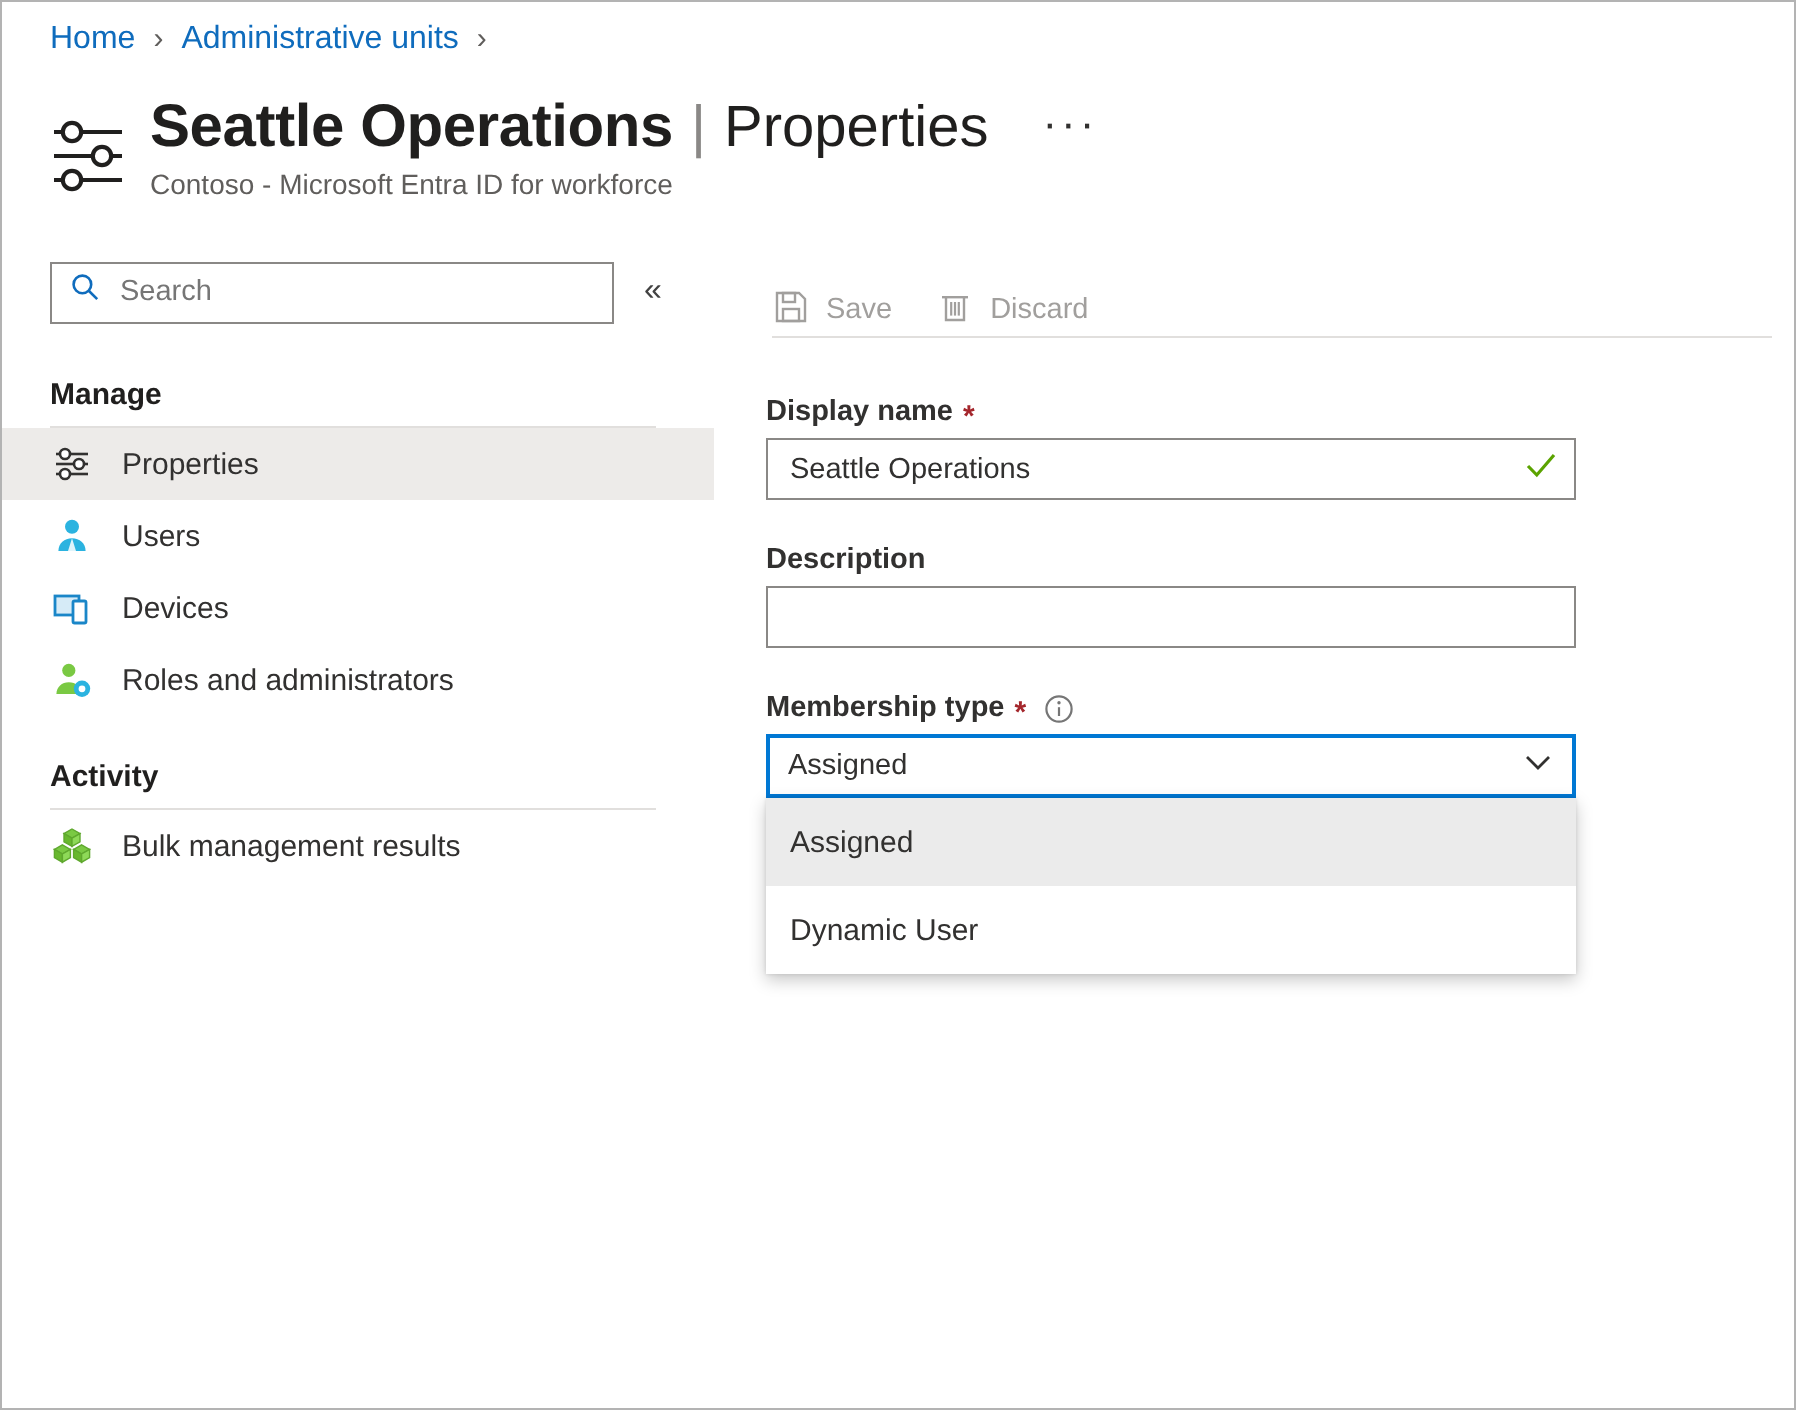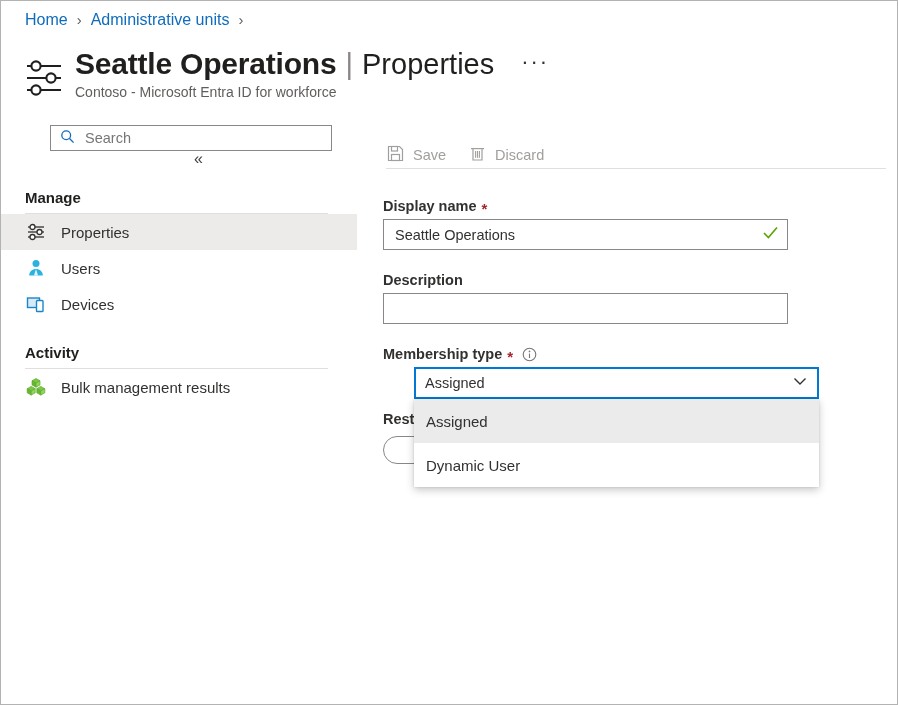--- a/index.html
+++ b/index.html
@@ -95,21 +95,20 @@
     position: absolute;
     left: 0; top: 124px;
     width: 356px;
     height: 580px;
     background: #ffffff;
   }
   #search-row {
     display: flex; align-items: center;
     padding-left: 24px;
     height: 42px;
-    flex-direction: column;
   }
   #search-box {
     width: 282px; height: 31px;
     border: 1px solid #8a8886;
     background: #fff;
     display: flex; align-items: center;
     padding-left: 9px;
   }
   #search-box svg { flex: none; }
   #search-input {
@@ -225,21 +224,21 @@
   .text-field input {
     border: none; outline: none;
     flex: 1;
     font-family: inherit;
     font-size: 14.5px;
     color: #323130;
     background: transparent;
   }
 
   
-  #select-wrap { position: relative; width: 332px; margin-left: 31px; }
+  #select-wrap { position: relative; width: 332px; }
   #membership-select {
     width: 405px; height: 32px;
     border: 2px solid #0078d4;
     background: #fff;
     display: flex; align-items: center;
     padding: 0 9px 0 9px;
     cursor: pointer;
   }
   #membership-select .sel-value {
     flex: 1;
@@ -377,20 +376,31 @@
     <div class="nav-item">
       <span class="nav-icon">
         <svg width="20" height="20" viewBox="0 0 20 20">
           <rect x="1.5" y="4" width="12" height="9.5" fill="#d6ebf7" stroke="#1a86c8" stroke-width="1.4"></rect>
           <rect x="10.5" y="6.5" width="6.5" height="11" rx="0.8" fill="#ffffff" stroke="#1a86c8" stroke-width="1.4"></rect>
         </svg>
       </span>
       <span class="nav-label">Devices</span>
     </div>
 
+    <div class="nav-item">
+      <span class="nav-icon">
+        <svg width="20" height="20" viewBox="0 0 20 20">
+          <circle cx="8.4" cy="5.2" r="3.3" fill="#7ac943"></circle>
+          <path d="M2.2 17c0-3.6 2.8-5.9 6.2-5.9s6.2 2.3 6.2 5.9z" fill="#7ac943"></path>
+          <circle cx="15" cy="14.4" r="4.1" fill="#2bb3e0"></circle>
+          <circle cx="15" cy="14.4" r="1.7" fill="#ffffff"></circle>
+        </svg>
+      </span>
+      <span class="nav-label">Roles and administrators</span>
+    </div>
 
     <div class="nav-section-title">Activity</div>
     <div class="nav-divider"></div>
 
     <div class="nav-item">
       <span class="nav-icon">
         <svg width="20" height="20" viewBox="0 0 20 20">
           <g fill="#7ac943" stroke="#5fa82e" stroke-width="0.7">
             <path d="M10 1.5 L14 3.8 L10 6.1 L6 3.8 Z"></path>
             <path d="M6 3.8 L10 6.1 L10 10.2 L6 7.9 Z" fill="#68b82e"></path>

